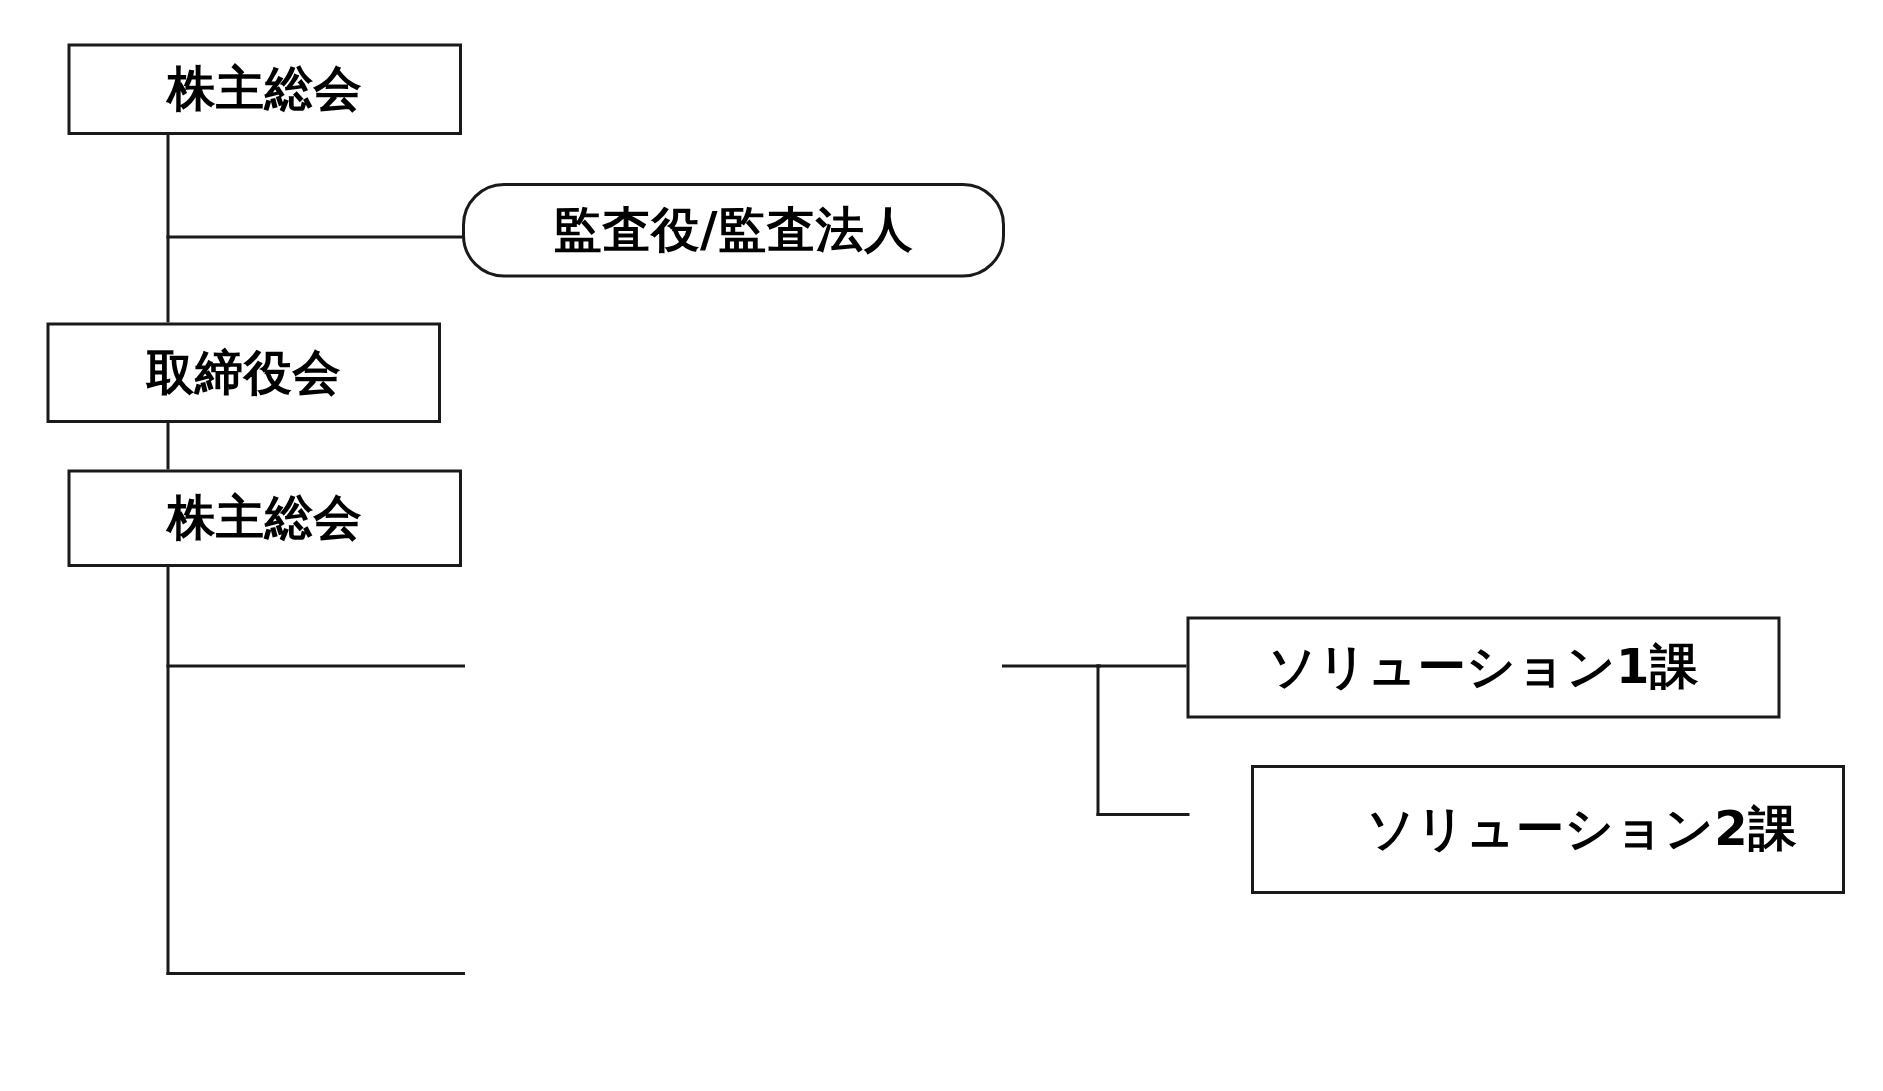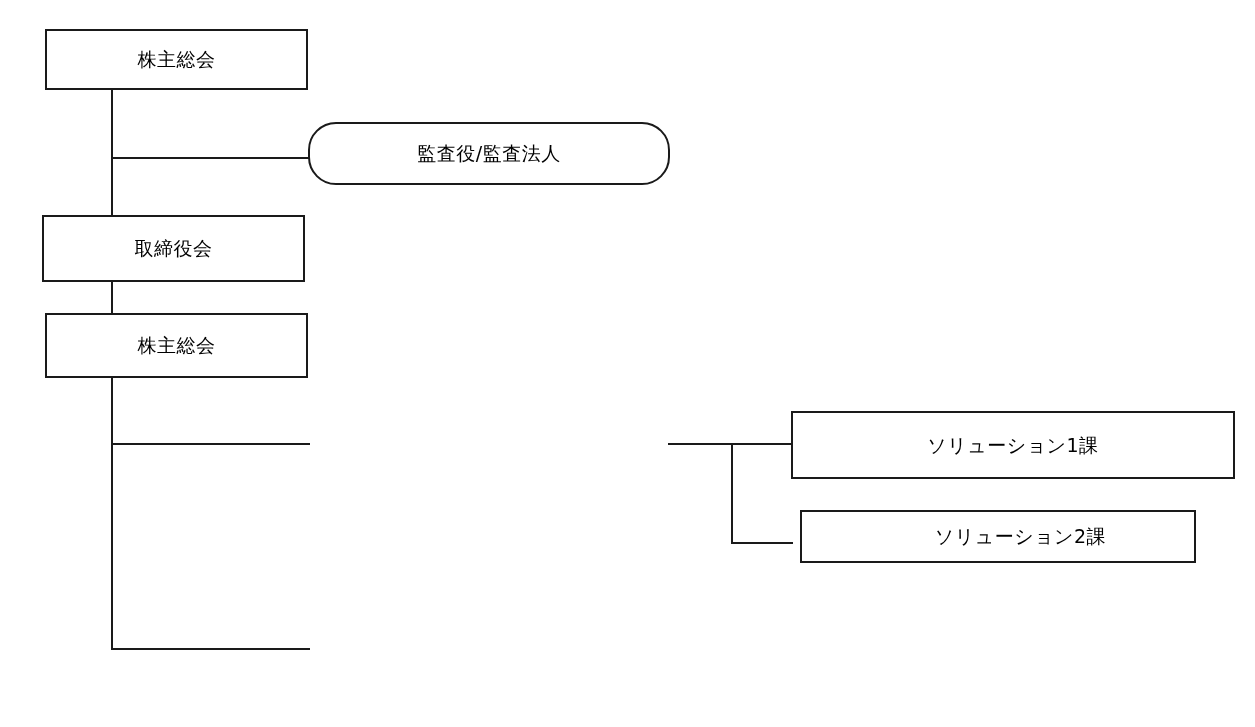--- a/index.html
+++ b/index.html
@@ -23,44 +23,44 @@
     box-sizing: border-box;
     background: #ffffff;
     border: 2px solid #1a1a1a;
     display: flex;
     align-items: center;
     justify-content: center;
     z-index: 3;
   }
   .node-label {
     font-family: "DejaVu Sans", "Liberation Sans", sans-serif;
-    font-weight: 400;
-    font-size: 19px;
+    font-weight: 700;
+    font-size: 32px;
     line-height: 1.1;
     color: #000000;
     letter-spacing: 0.5px;
     white-space: nowrap;
     text-align: center;
   }
   .conn {
     position: absolute;
     background: #1a1a1a;
     z-index: 1;
   }
   .conn-v { width: 2px; }
   .conn-h { height: 2px; }
 
   
   #node-shareholders   { left: 45px;  top: 29px;  width: 263px; height: 61px; }
   #node-auditor        { left: 308px; top: 122px; width: 362px; height: 63px; border-radius: 28px; }
-  #node-board          { left: 42px;  top: 215px; width: 263px; height: 67px; }
+  #node-board          { left: 31px;  top: 215px; width: 263px; height: 67px; }
   #node-ceo            { left: 45px;  top: 313px; width: 263px; height: 65px; }
   #node-solution-dept  { left: 308px; top: 411px; width: 362px; height: 68px; }
-  #node-solution-sec1  { left: 791px; top: 411px; width: 444px; height: 68px; }
-  #node-solution-sec2  { left: 800px; top: 510px; width: 396px; height: 53px; padding-left: 45px; }
+  #node-solution-sec1  { left: 791px; top: 411px; width: 396px; height: 68px; }
+  #node-solution-sec2  { left: 834px; top: 510px; width: 396px; height: 86px; padding-left: 45px; }
   #node-planning       { left: 308px; top: 611px; width: 362px; height: 76px; }
 
   
   
   #conn-trunk-upper    { left: 111px; top: 88px;  height: 129px; }
   
   #conn-branch-auditor { left: 111px; top: 157px; width: 199px; }
   
   #conn-trunk-mid      { left: 111px; top: 280px; height: 35px; }
   

